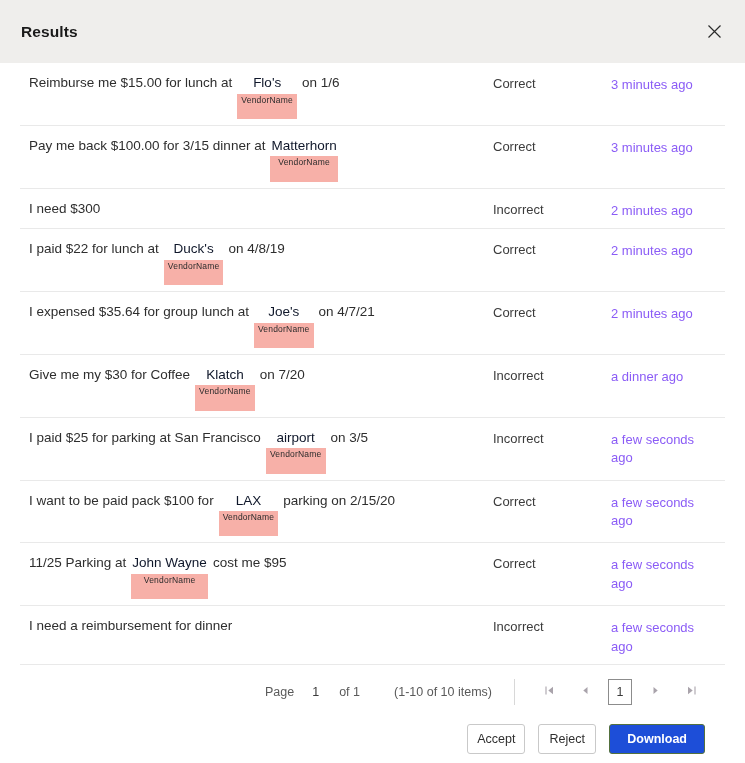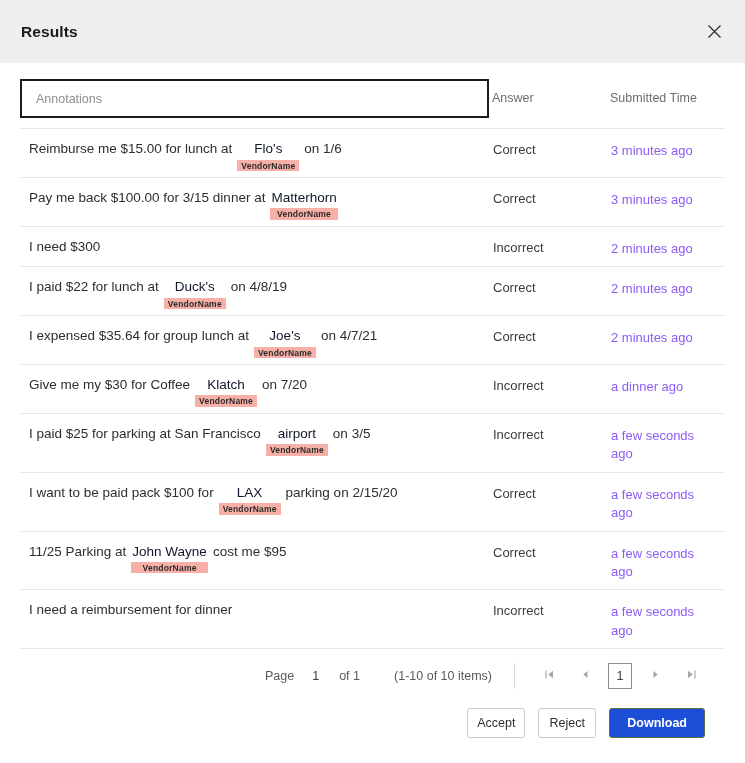--- a/index.html
+++ b/index.html
@@ -133,23 +133,23 @@
     font-size: 13.5px;
     color: #0f172a;
     white-space: nowrap;
     padding: 0 1px;
   }
   .entity-tag {
     display: block;
     background: #f7b0a8;
     color: #2b2b2b;
     font-size: 8.5px;
-    font-weight: bold;
+    font-weight: normal;
     letter-spacing: .2px;
-    padding: 2px 4px 0 4px;
+    padding: 2px 4px 14px 4px;
     margin-top: 3px;
     white-space: nowrap;
     line-height: 1.1;
   }
   .row.has-entity .cell-annot { padding-bottom: 6px; }
 
   
   .pager {
     display: flex; align-items: center; justify-content: flex-end;
     padding: 14px 20px 0 0;
@@ -227,33 +227,20 @@
       <span>
         <svg width="15" height="15" viewBox="0 0 15 15" aria-hidden="true">
           <path d="M1.5 1.5 L13.5 13.5 M13.5 1.5 L1.5 13.5" stroke="currentColor" stroke-width="1.2" fill="none"></path>
         </svg>
       </span>
     </button>
   </div>
 
   <div class="dialog-body">
 
-    <div class="table-head">
-      <div class="col-annotations">
-        <div class="search-box">
-          <input type="text" placeholder="Annotations" style="">
-        </div>
-      </div>
-      <div class="col-answer">
-        <div class="col-head-label">Answer</div>
-      </div>
-      <div class="col-time">
-        <div class="col-head-label">Submitted Time</div>
-      </div>
-    </div>
 
     <div class="table-body" id="table-body">
         <div class="row has-entity">
           <div class="cell-annot">
             <div class="annot-line"><span class="seg-text">Reimburse me $15.00 for lunch at</span><span class="entity"><span class="entity-text">Flo's</span><span class="entity-tag" style="background: rgb(247, 176, 168);">VendorName</span></span><span class="seg-text">on 1/6</span></div>
           </div>
           <div class="cell-answer">Correct</div>
           <div class="cell-time">3 minutes ago</div>
         </div>
         <div class="row has-entity">

